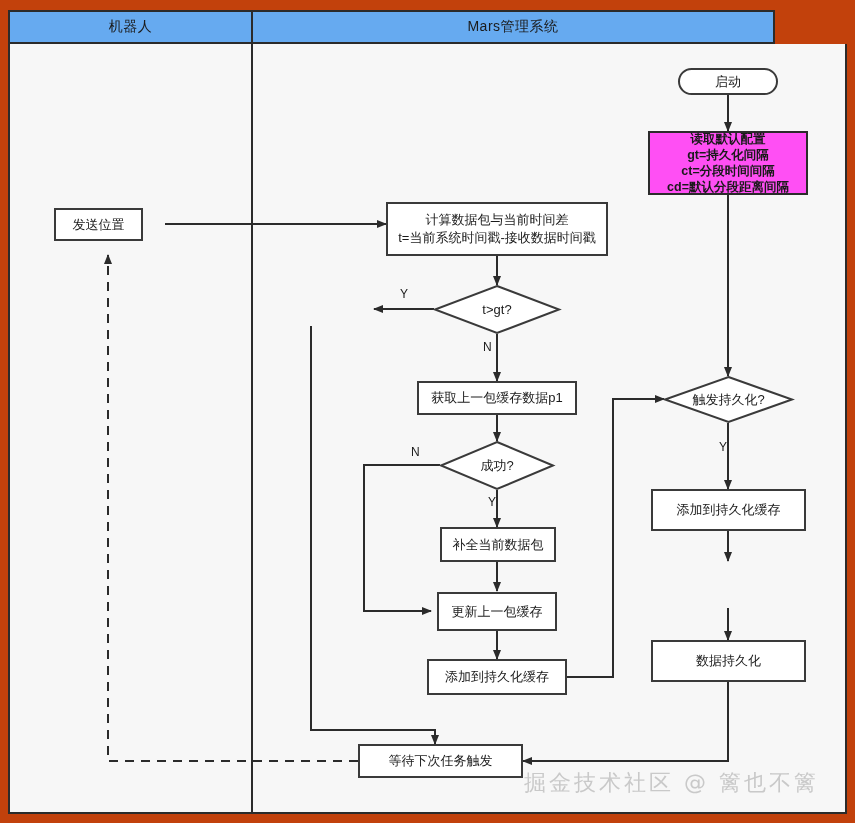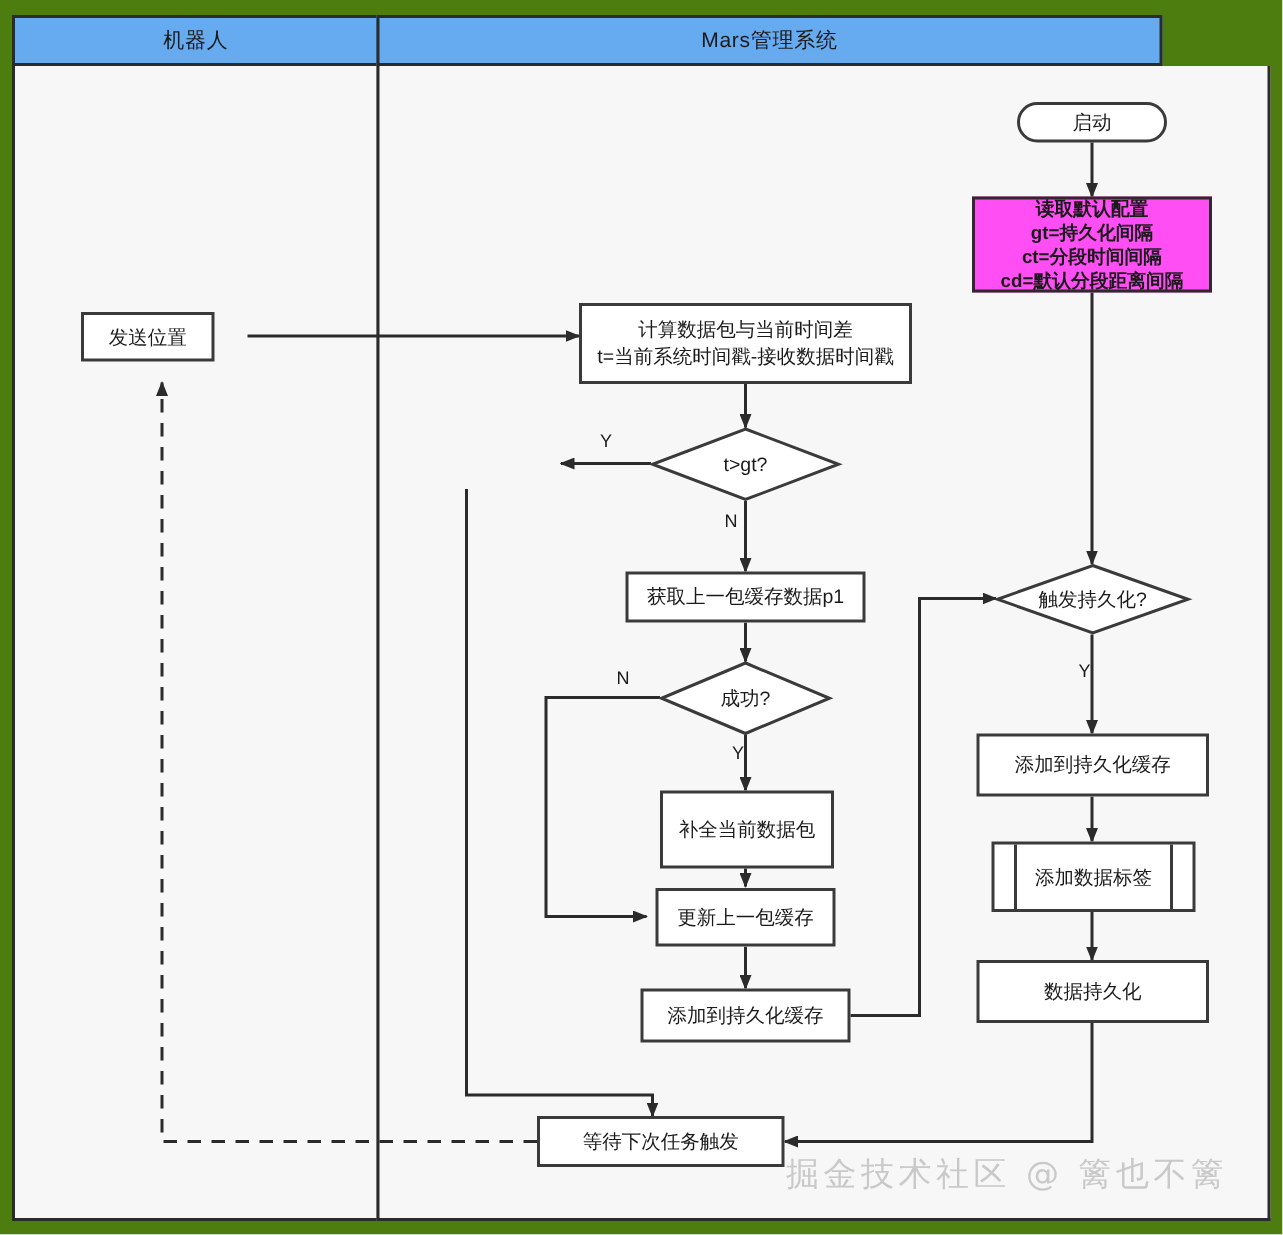--- a/index.html
+++ b/index.html
@@ -4,21 +4,21 @@
 <style>
   html, body {
     margin: 0;
     padding: 0;
     background: #ffffff;
   }
   #canvas {
     position: relative;
     width: 855px;
     height: 823px;
-    background: #4d7c0f;
+    background: #c2410c;
     font-family: "Liberation Sans", "DejaVu Sans", sans-serif;
     overflow: hidden;
   }
   .lane-header {
     position: absolute;
     box-sizing: border-box;
     background: #66aaf0;
     border: 2px solid #2b2b2b;
     display: flex;
     align-items: center;
@@ -198,36 +198,35 @@
 
   <div class="node" style="left:417px; top:381px; width:160px; height:34px;">获取上一包缓存数据p1</div>
 
   <div class="diamond" style="left:440px; top:441px; width:114px; height:49px;">
     <svg width="114" height="49" viewBox="0 0 114 49">
       <polygon points="57,1 113,24.5 57,48 1,24.5" fill="#ffffff" stroke="#3a3a3a" stroke-width="2"></polygon>
     </svg>
     <div class="dlabel">成功?</div>
   </div>
 
-  <div class="node" style="left:440px; top:527px; width:116px; height:52px;">补全当前数据包</div>
+  <div class="node" style="left:440px; top:527px; width:116px; height:35px;">补全当前数据包</div>
 
   <div class="node" style="left:437px; top:592px; width:120px; height:39px;">更新上一包缓存</div>
 
   <div class="node" style="left:427px; top:659px; width:140px; height:36px;text-align:center;">添加到持久化缓存</div>
 
   <div class="diamond" style="left:664px; top:376px; width:129px; height:47px;">
     <svg width="129" height="47" viewBox="0 0 129 47">
       <polygon points="64.5,1 128,23.5 64.5,46 1,23.5" fill="#ffffff" stroke="#3a3a3a" stroke-width="2"></polygon>
     </svg>
     <div class="dlabel">触发持久化?</div>
   </div>
 
   <div class="node" style="left:651px; top:489px; width:155px; height:42px;">添加到持久化缓存</div>
 
-  <div class="node subroutine" style="left:661px; top:561px; width:136px; height:47px;">添加数据标签</div>
 
   <div class="node" style="left:651px; top:640px; width:155px; height:42px;">数据持久化</div>
 
   <div class="node" style="left:358px; top:744px; width:165px; height:34px;">等待下次任务触发</div>
 
   <div class="edge-label" style="left:400px; top:287px;">Y</div>
   <div class="edge-label" style="left:483px; top:340px;">N</div>
   <div class="edge-label" style="left:411px; top:445px;">N</div>
   <div class="edge-label" style="left:488px; top:495px;">Y</div>
   <div class="edge-label" style="left:719px; top:440px;">Y</div>

